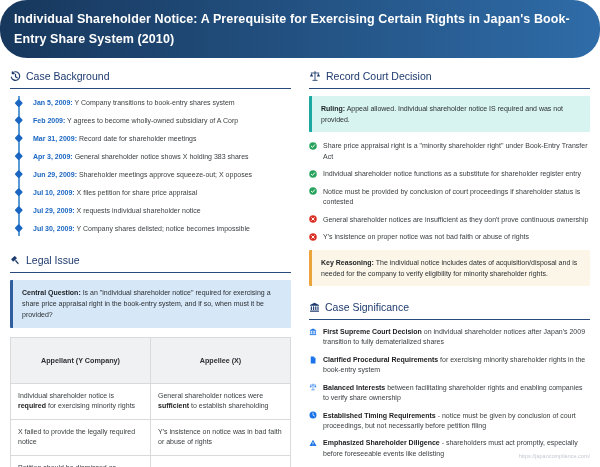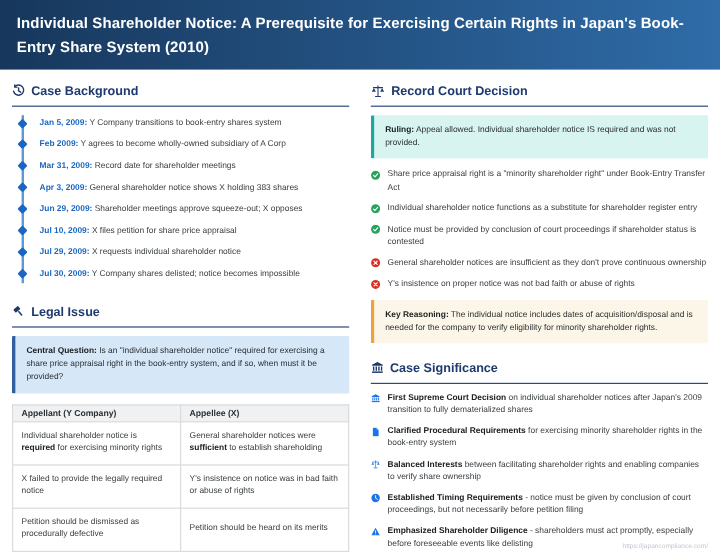--- a/index.html
+++ b/index.html
@@ -9,40 +9,41 @@
     background: #ffffff;
     color: #3c4043;
     position: relative;
     overflow: hidden;
   }
   .header {
     background: linear-gradient(90deg, #17375c 0%, #2f6ca8 100%);
     color: #fff;
     padding: 9px 14px 8px 14px;
     height: 58px;
+    border-radius: 27px;
   }
   .header h1 {
     font-size: 12.5px;
     font-weight: bold;
     line-height: 1.62;
     letter-spacing: .1px;
   }
   .content {
     display: flex;
     gap: 18px;
     padding: 6px 10px 0 10px;
   }
   .col { flex: 1; min-width: 0; }
 
   .section-heading {
     display: flex;
-    align-items: flex-start;
+    align-items: center;
     gap: 5px;
     color: #1e3a6e;
-    font-weight: bold;
+    font-weight: normal;
     font-size: 10.5px;
     border-bottom: 1.5px solid #2a4a7c;
     padding: 6px 0 6px 0;
     margin-bottom: 7px;
   }
   .section-heading svg { flex-shrink: 0; }
 
   
   .timeline { margin-left: 8px; border-left: 2px solid #5b9bd5; padding: 2px 0 1px 0; }
   .t-item {
@@ -76,24 +77,24 @@
   }
   .box b { color: #1b1f23; }
   .box-question { background: #d6e7f7; border-left: 3.5px solid #2f5f9e; }
   .box-ruling   { background: #d7f4f1; border-left: 3.5px solid #1ba8a0; }
   .box-reason   { background: #fcf6e8; border-left: 3.5px solid #eda33c; }
 
   
   table { width: 100%; border-collapse: collapse; font-size: 7px; margin-top: 2px; }
   th {
     background: #f0f1f2;
-    text-align: left;
+    text-align: center;
     font-size: 7.2px;
     color: #2b2f33;
-    padding: 2px 7px;
+    padding: 18px 7px;
     border: 1px solid #d9dadc;
   }
   td {
     padding: 7px;
     border: 1px solid #d9dadc;
     line-height: 1.5;
     vertical-align: middle;
     color: #3c4043;
     width: 50%;
   }

